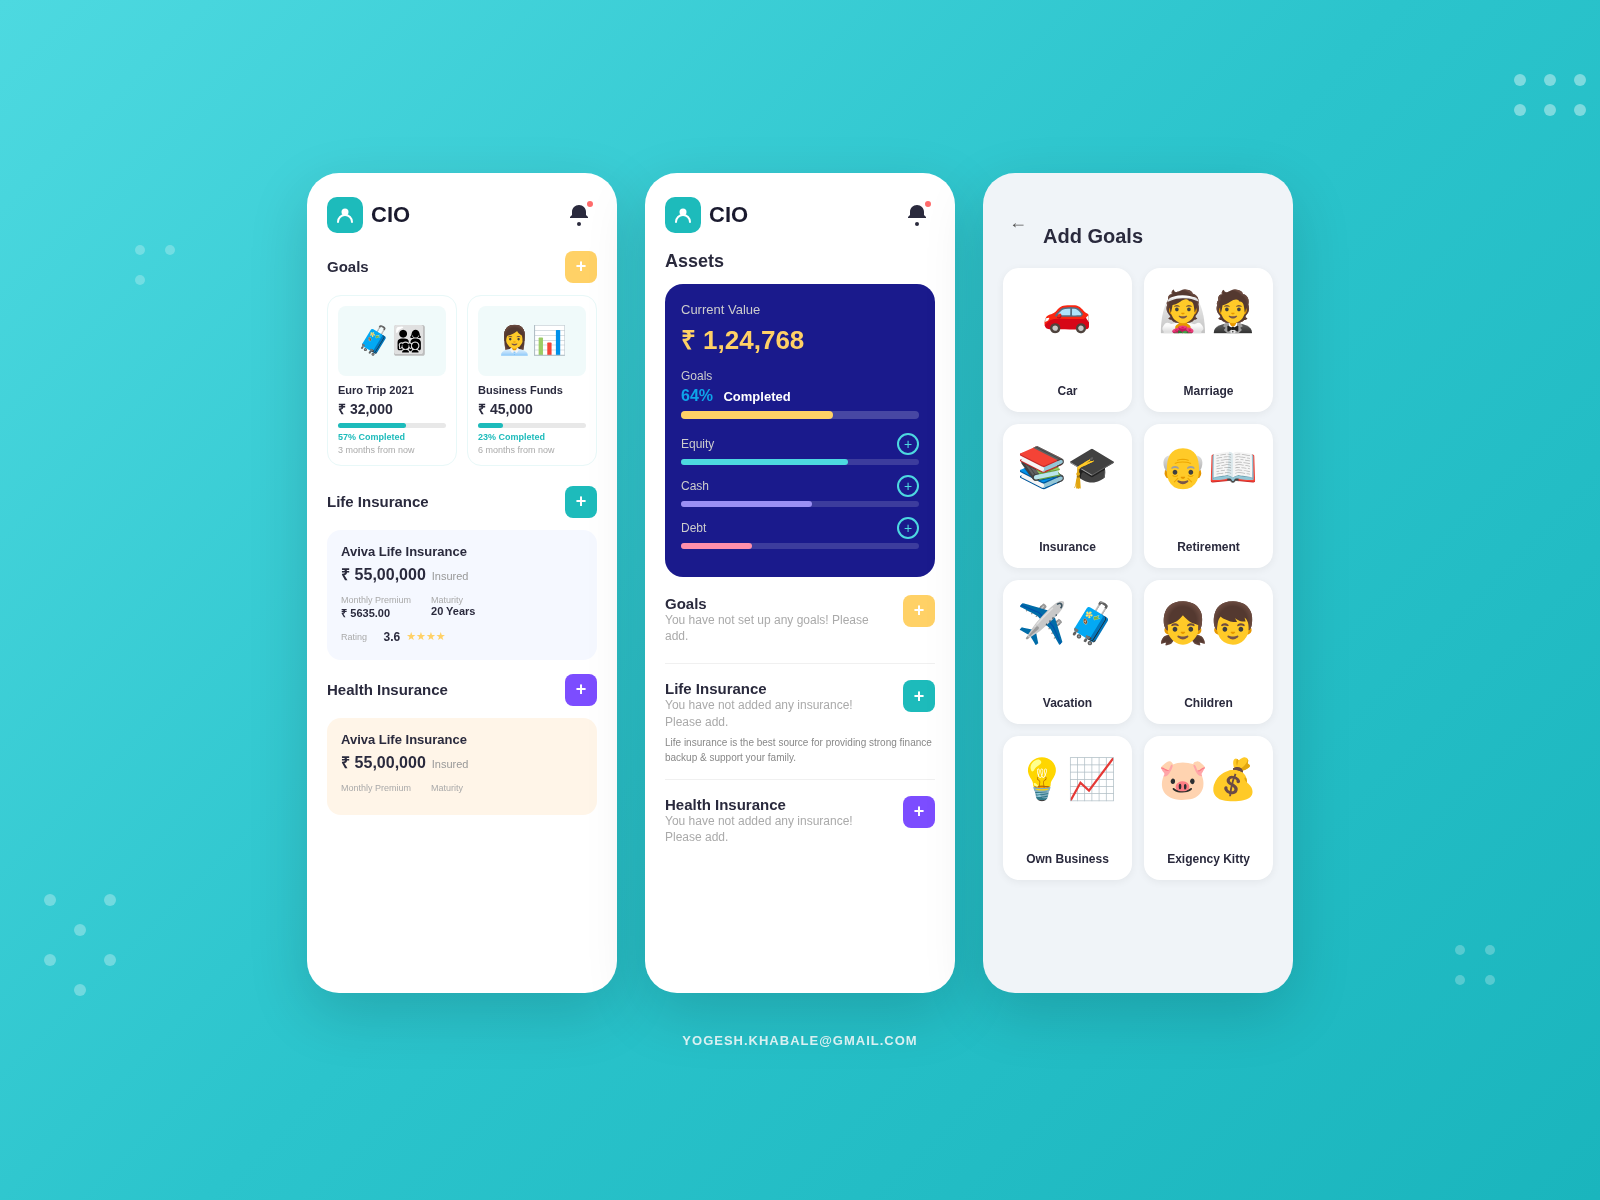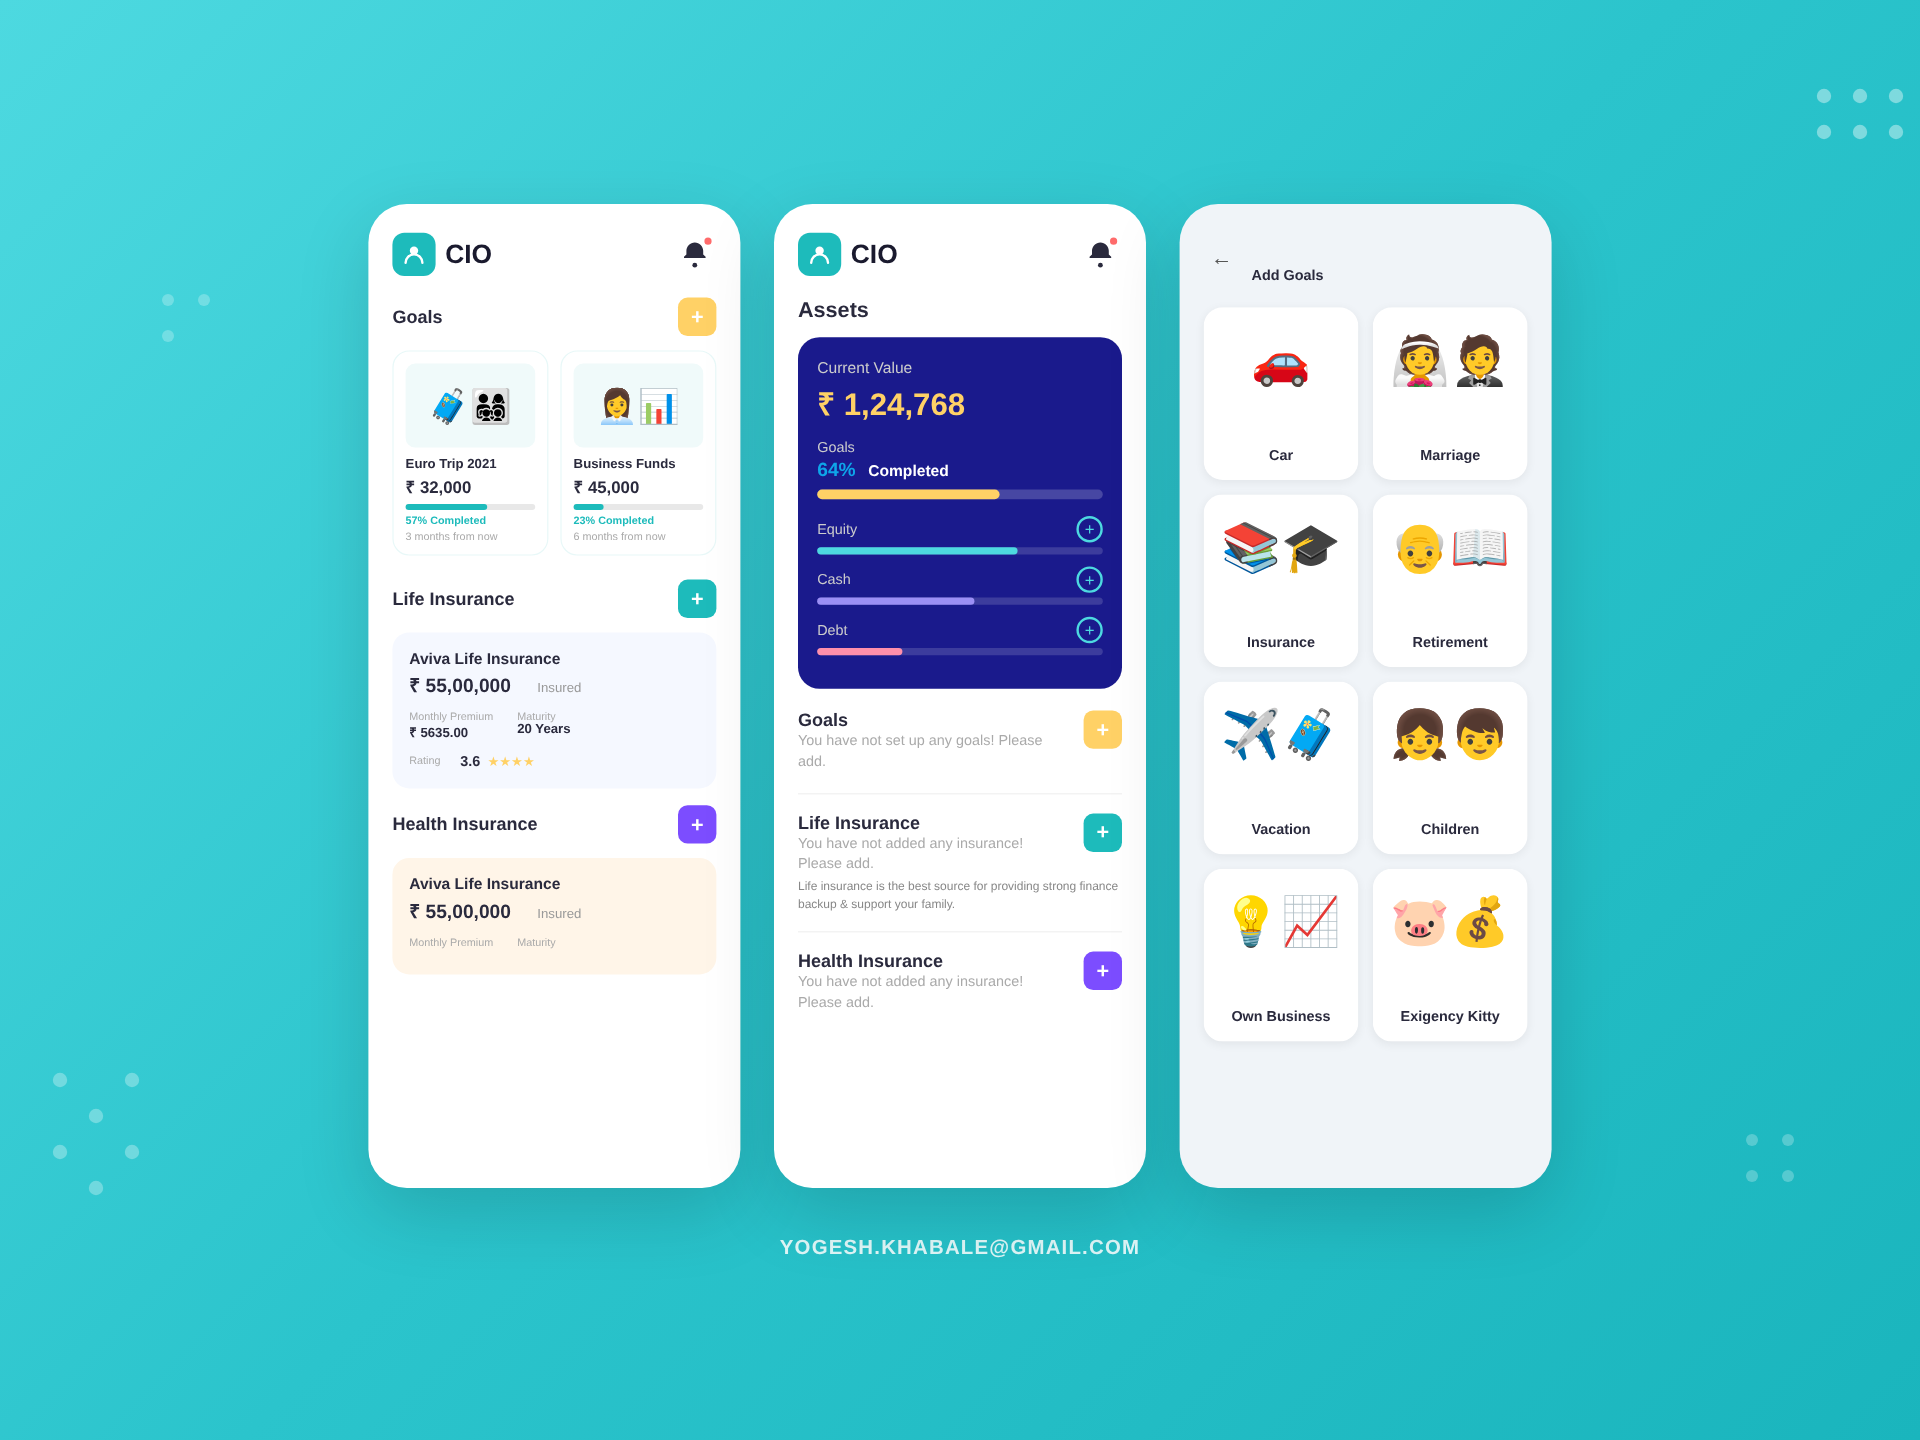--- a/index.html
+++ b/index.html
@@ -163,21 +163,21 @@
     }
     .ins-name {
       font-size: 13px;
       font-weight: 700;
       color: #2a2a3d;
       margin-bottom: 4px;
     }
     .ins-amount-row {
       display: flex;
       align-items: baseline;
-      gap: 22px;
+      gap: 6px;
       margin-bottom: 10px;
     }
     .ins-amount {
       font-size: 16px;
       font-weight: 700;
       color: #2a2a3d;
     }
     .ins-label {
       font-size: 11px;
       color: #999;
@@ -353,21 +353,21 @@
       margin-bottom: 20px;
     }
     .back-btn {
       width: 30px; height: 30px;
       display: flex; align-items: center; justify-content: center;
       cursor: pointer;
       font-size: 18px;
       color: #555;
     }
     .back-title {
-      font-size: 12px;
+      font-size: 20px;
       font-weight: 700;
       color: #2a2a3d;
       margin-top: 28px;
     }
 
     .goals-grid {
       display: grid;
       grid-template-columns: 1fr 1fr;
       gap: 12px;
     }
@@ -393,21 +393,21 @@
     .goal-tile-label {
       font-size: 12px;
       font-weight: 600;
       color: #2a2a3d;
       margin-top: 34px;
     }
 
     
     .footer-email {
       margin-top: 20px;
-      font-size: 17px;
+      font-size: 13px;
       font-weight: 600;
       color: rgba(255,255,255,0.85);
       letter-spacing: 1px;
     }
 
     
     .bg-dots { position: absolute; width: 100%; height: 100%; top:0; left:0; pointer-events:none; }
   </style>
 </head>
 <body>

